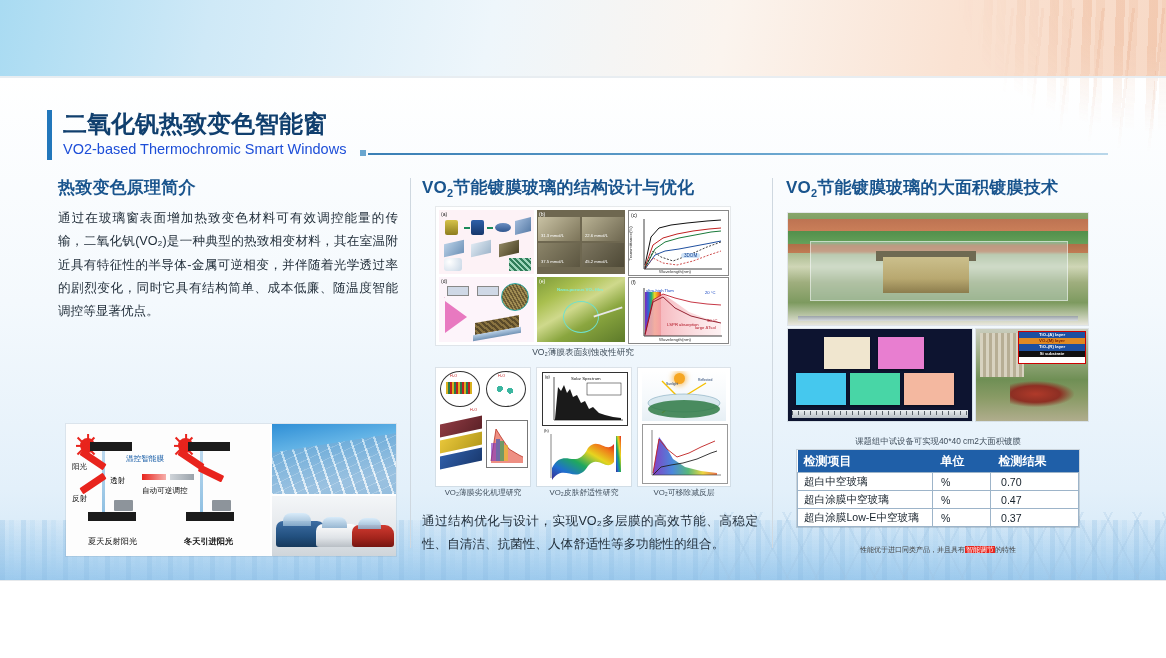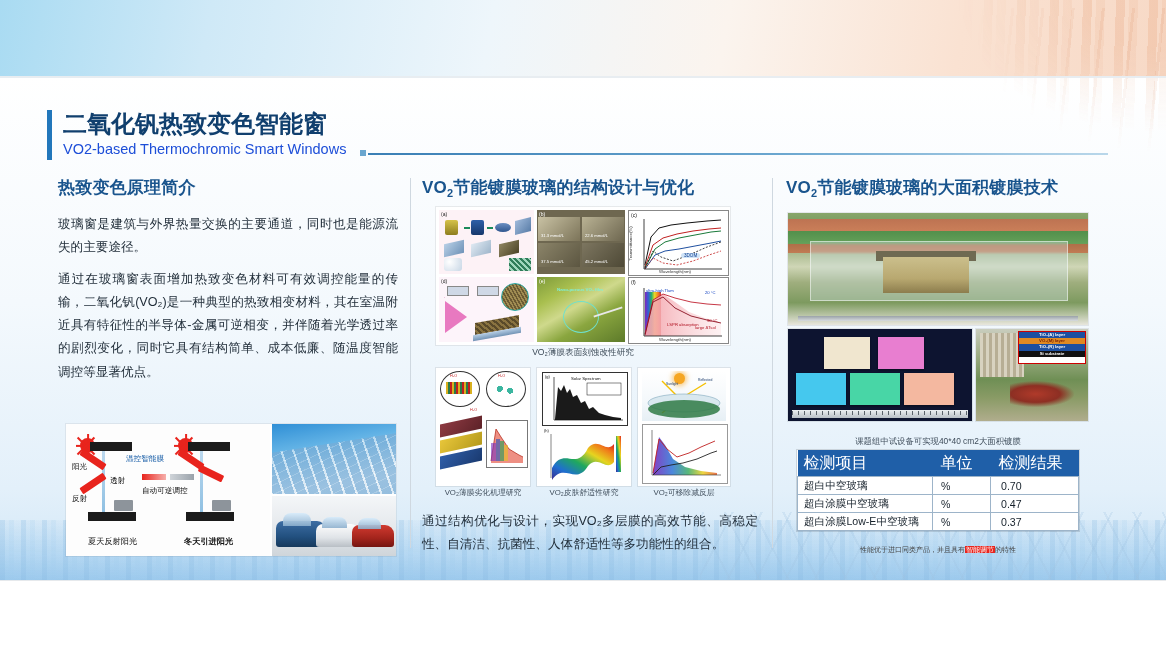--- a/index.html
+++ b/index.html
@@ -166,21 +166,21 @@
   .layerbox div{font-size:4.3px;line-height:6.2px;text-align:center;color:#fff;font-weight:bold;white-space:nowrap;}
   .lb1{background:#1c4fa0;}
   .lb2{background:#e08a22;color:#7a1f00!important;}
   .lb3{background:#1c4fa0;}
   .lb4{background:#111;}
   .rcap{position:absolute;left:788px;top:424px;width:300px;text-align:center;font-size:8.4px;color:#3f4d5b;margin-top:12px;}
 
   
   .tbl{position:absolute;left:797px;top:450px;width:282px;border-collapse:collapse;
        font-size:10.6px;color:#16212b;background:#fff;box-shadow:0 0 0 1px rgba(0,0,0,.12);}
-  .tbl th{background:#1f5fa8;color:#fff;font-weight:normal;padding:2.5px 6px;text-align:left;font-size:16px;}
+  .tbl th{background:#1f5fa8;color:#fff;font-weight:bold;padding:2.5px 6px;text-align:left;font-size:12px;}
   .tbl th.c2{width:44px;text-align:left;padding-left:8px;}
   .tbl th.c3{width:74px;text-align:left;padding-left:8px;}
   .tbl td{border:1px solid #9db4c9;padding:1.5px 6px;}
   .tbl td.c2{padding-left:8px;}
   .tbl td.c3{padding-left:10px;}
   .tbl-note{position:absolute;left:797px;top:545px;width:282px;text-align:center;font-size:7px;color:#444;white-space:nowrap;}
   .tbl-note .hl{background:#e8241d;color:#fff;padding:0 1px;}
 
   
   .logo{position:absolute;left:479px;top:602px;width:200px;height:46px;}
@@ -210,21 +210,20 @@
     <div class="sec-en">VO2-based Thermochromic Smart Windows</div>
   </div>
   <div class="sec-dot"></div>
   <div class="sec-line"></div>
 
   <div class="vdiv" style="left:410px;top:178px;height:370px;"></div>
   <div class="vdiv" style="left:772px;top:178px;height:370px;"></div>
 
   <div class="col" id="col1">
     <div class="col-h">热致变色原理简介</div>
-    <div class="para">玻璃窗是建筑与外界热量交换的主要通道，同时也是能源流失的主要途径。</div>
     <div class="para p2">通过在玻璃窗表面增加热致变色材料可有效调控能量的传输，二氧化钒(VO₂)是一种典型的热致相变材料，其在室温附近具有特征性的半导体-金属可逆相变，并伴随着光学透过率的剧烈变化，同时它具有结构简单、成本低廉、随温度智能调控等显著优点。</div>
   </div>
 
   <div class="illus">
     <div class="diagram">
 
       <div class="sun" style="left:14px;top:14px;"></div>
       <div class="sunx" style="left:8px;top:21px;transform:rotate(45deg);"></div>
       <div class="sunx" style="left:8px;top:21px;transform:rotate(-45deg);"></div>
 

